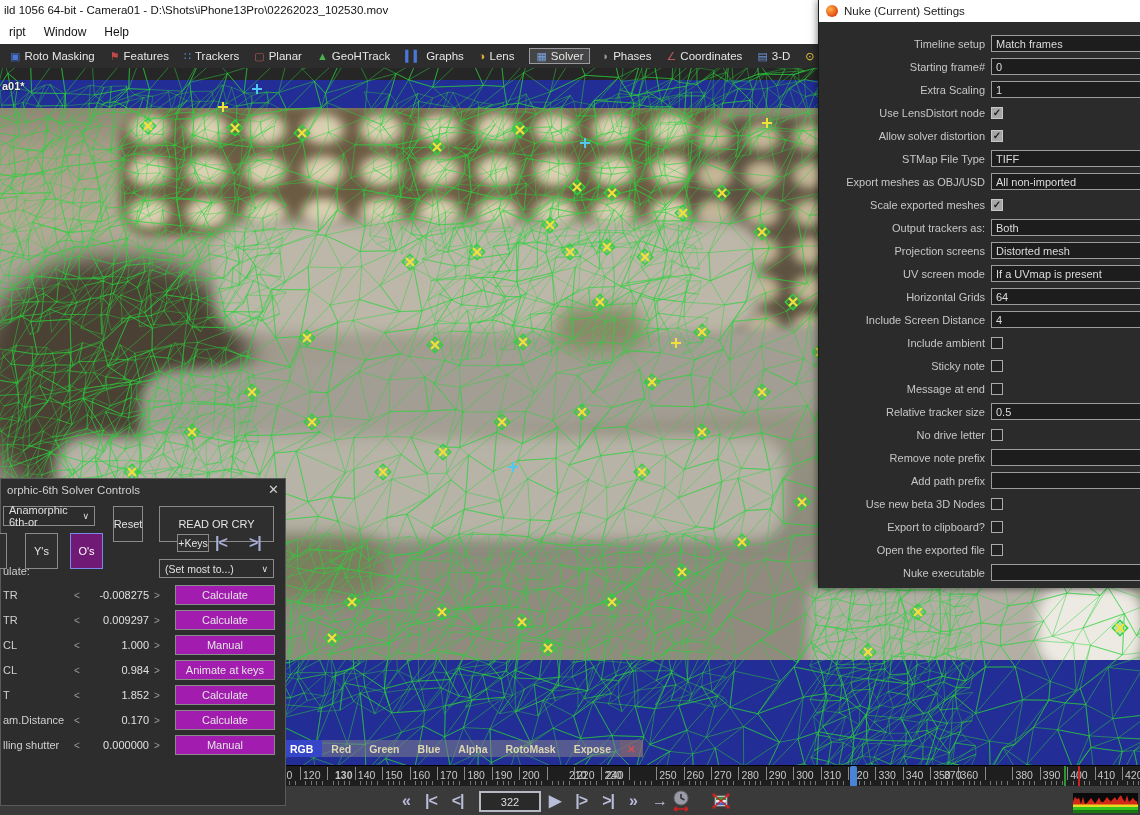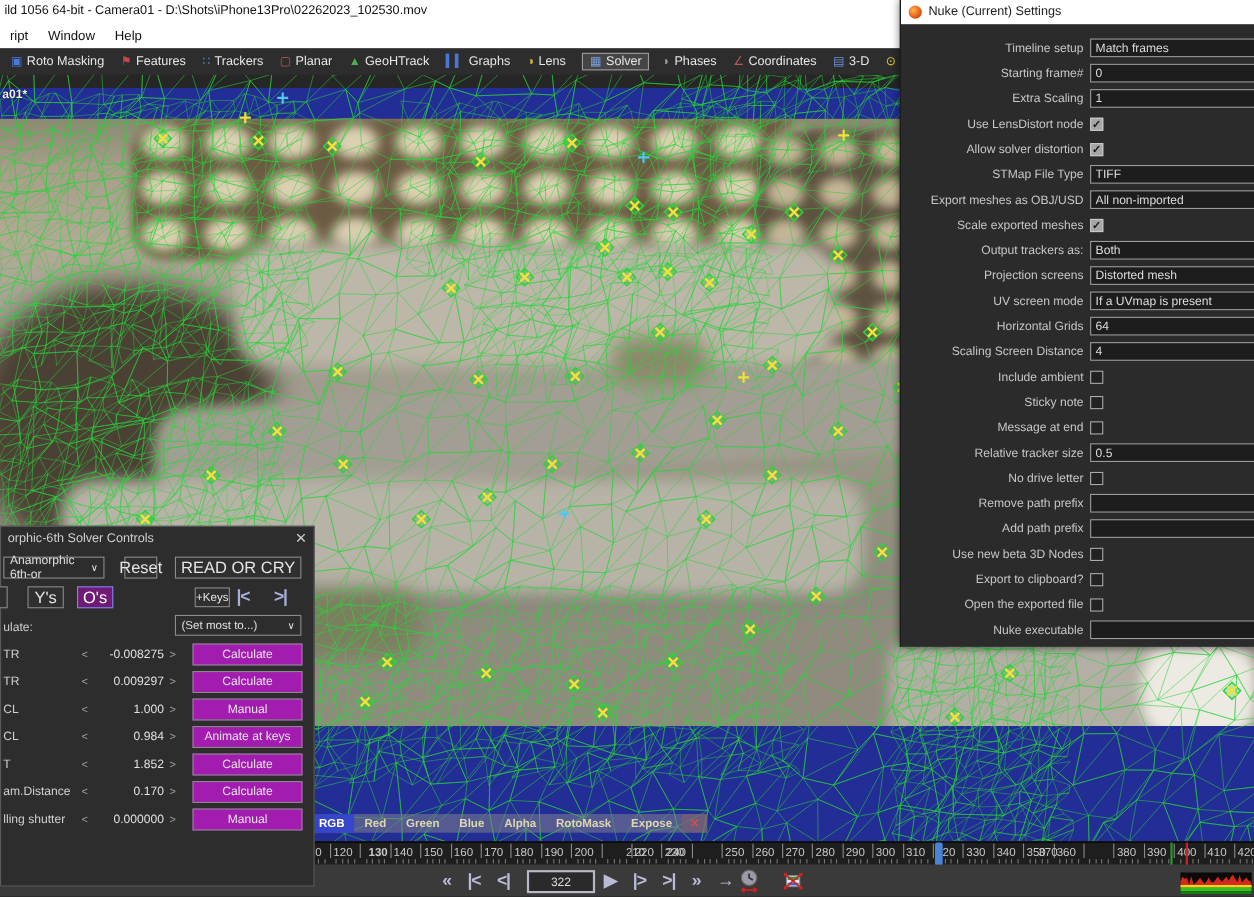--- a/index.html
+++ b/index.html
@@ -62,22 +62,22 @@
   .framebox{width:54px;height:15px;background:#2a2a2a;border:2px solid #b8b8c4;color:#ddd;
             font-size:11px;text-align:center;font-family:"Liberation Sans",sans-serif;}
   .clockwrap{position:relative;width:18px;height:22px;}
   .imgicon{position:relative;width:18px;height:16px;}
   .histo{position:absolute;left:1073px;top:7px;}
   
   .solver{position:absolute;left:0;top:478px;width:286px;height:328px;background:#2d2d2d;
           border:1px solid #5a5a5a;box-sizing:border-box;z-index:5;color:#d8d8d8;font-size:11px;}
   .solver-title{height:21px;display:flex;align-items:center;padding:0 6px;color:#cfcfcf;font-size:11.5px;}
   .solver-title .x{margin-left:auto;color:#cfcfcf;font-size:13px;cursor:default;}
-  .sbtn{position:absolute;height:20px;background:#2f2f2f;border:1px solid #8a8a8a;color:#e4e4e4;
-        display:flex;align-items:center;justify-content:center;font-size:15px;box-sizing:border-box;cursor:default;}
+  .sbtn{position:absolute;height:36px;background:#2f2f2f;border:1px solid #8a8a8a;color:#e4e4e4;
+        display:flex;align-items:center;justify-content:center;font-size:11px;box-sizing:border-box;cursor:default;}
   .sbtn.blue{background:#701a75;border-color:#7a88e8;color:#fff;}
   .sdrop{position:absolute;height:20px;background:#2d2d2d;border:1px solid #8a8a8a;color:#e0e0e0;
          display:flex;align-items:center;padding:0 5px;font-size:11px;box-sizing:border-box;cursor:default;}
   .sdrop .chev{margin-left:auto;font-size:9px;}
   .sglyph{position:absolute;font-size:16px;font-weight:bold;color:#a8b0d8;letter-spacing:-1px;cursor:default;}
   .srows{position:absolute;left:0;top:106px;width:286px;display:flex;flex-direction:column;gap:5px;}
   .srow{display:flex;align-items:center;height:20px;}
   .srow .lab{flex:0 0 66px;padding-left:2px;color:#d0d0d0;}
   .srow .lt,.srow .gt{flex:0 0 16px;text-align:center;color:#9a9a9a;font-size:10px;}
   .srow .val{flex:0 0 64px;text-align:right;color:#e0e0e0;}
@@ -793,21 +793,21 @@
       </div>
       <div class="nrow">
         <span class="nlabel">UV screen mode</span>
         <input class="nbox" value="If a UVmap is present" style="">
       </div>
       <div class="nrow">
         <span class="nlabel">Horizontal Grids</span>
         <input class="nbox" value="64" style="">
       </div>
       <div class="nrow">
-        <span class="nlabel">Scaling Screen Distance</span>
+        <span class="nlabel">Include Screen Distance</span>
         <input class="nbox" value="4" style="">
       </div>
       <div class="nrow">
         <span class="nlabel">Include ambient</span>
         <span class="ncheck"></span>
       </div>
       <div class="nrow">
         <span class="nlabel">Sticky note</span>
         <span class="ncheck"></span>
       </div>
@@ -817,21 +817,21 @@
       </div>
       <div class="nrow">
         <span class="nlabel">Relative tracker size</span>
         <input class="nbox" value="0.5" style="">
       </div>
       <div class="nrow">
         <span class="nlabel">No drive letter</span>
         <span class="ncheck"></span>
       </div>
       <div class="nrow">
-        <span class="nlabel">Remove path prefix</span>
+        <span class="nlabel">Remove note prefix</span>
         <input class="nbox" style="">
       </div>
       <div class="nrow">
         <span class="nlabel">Add path prefix</span>
         <input class="nbox" style="">
       </div>
       <div class="nrow">
         <span class="nlabel">Use new beta 3D Nodes</span>
         <span class="ncheck"></span>
       </div>

